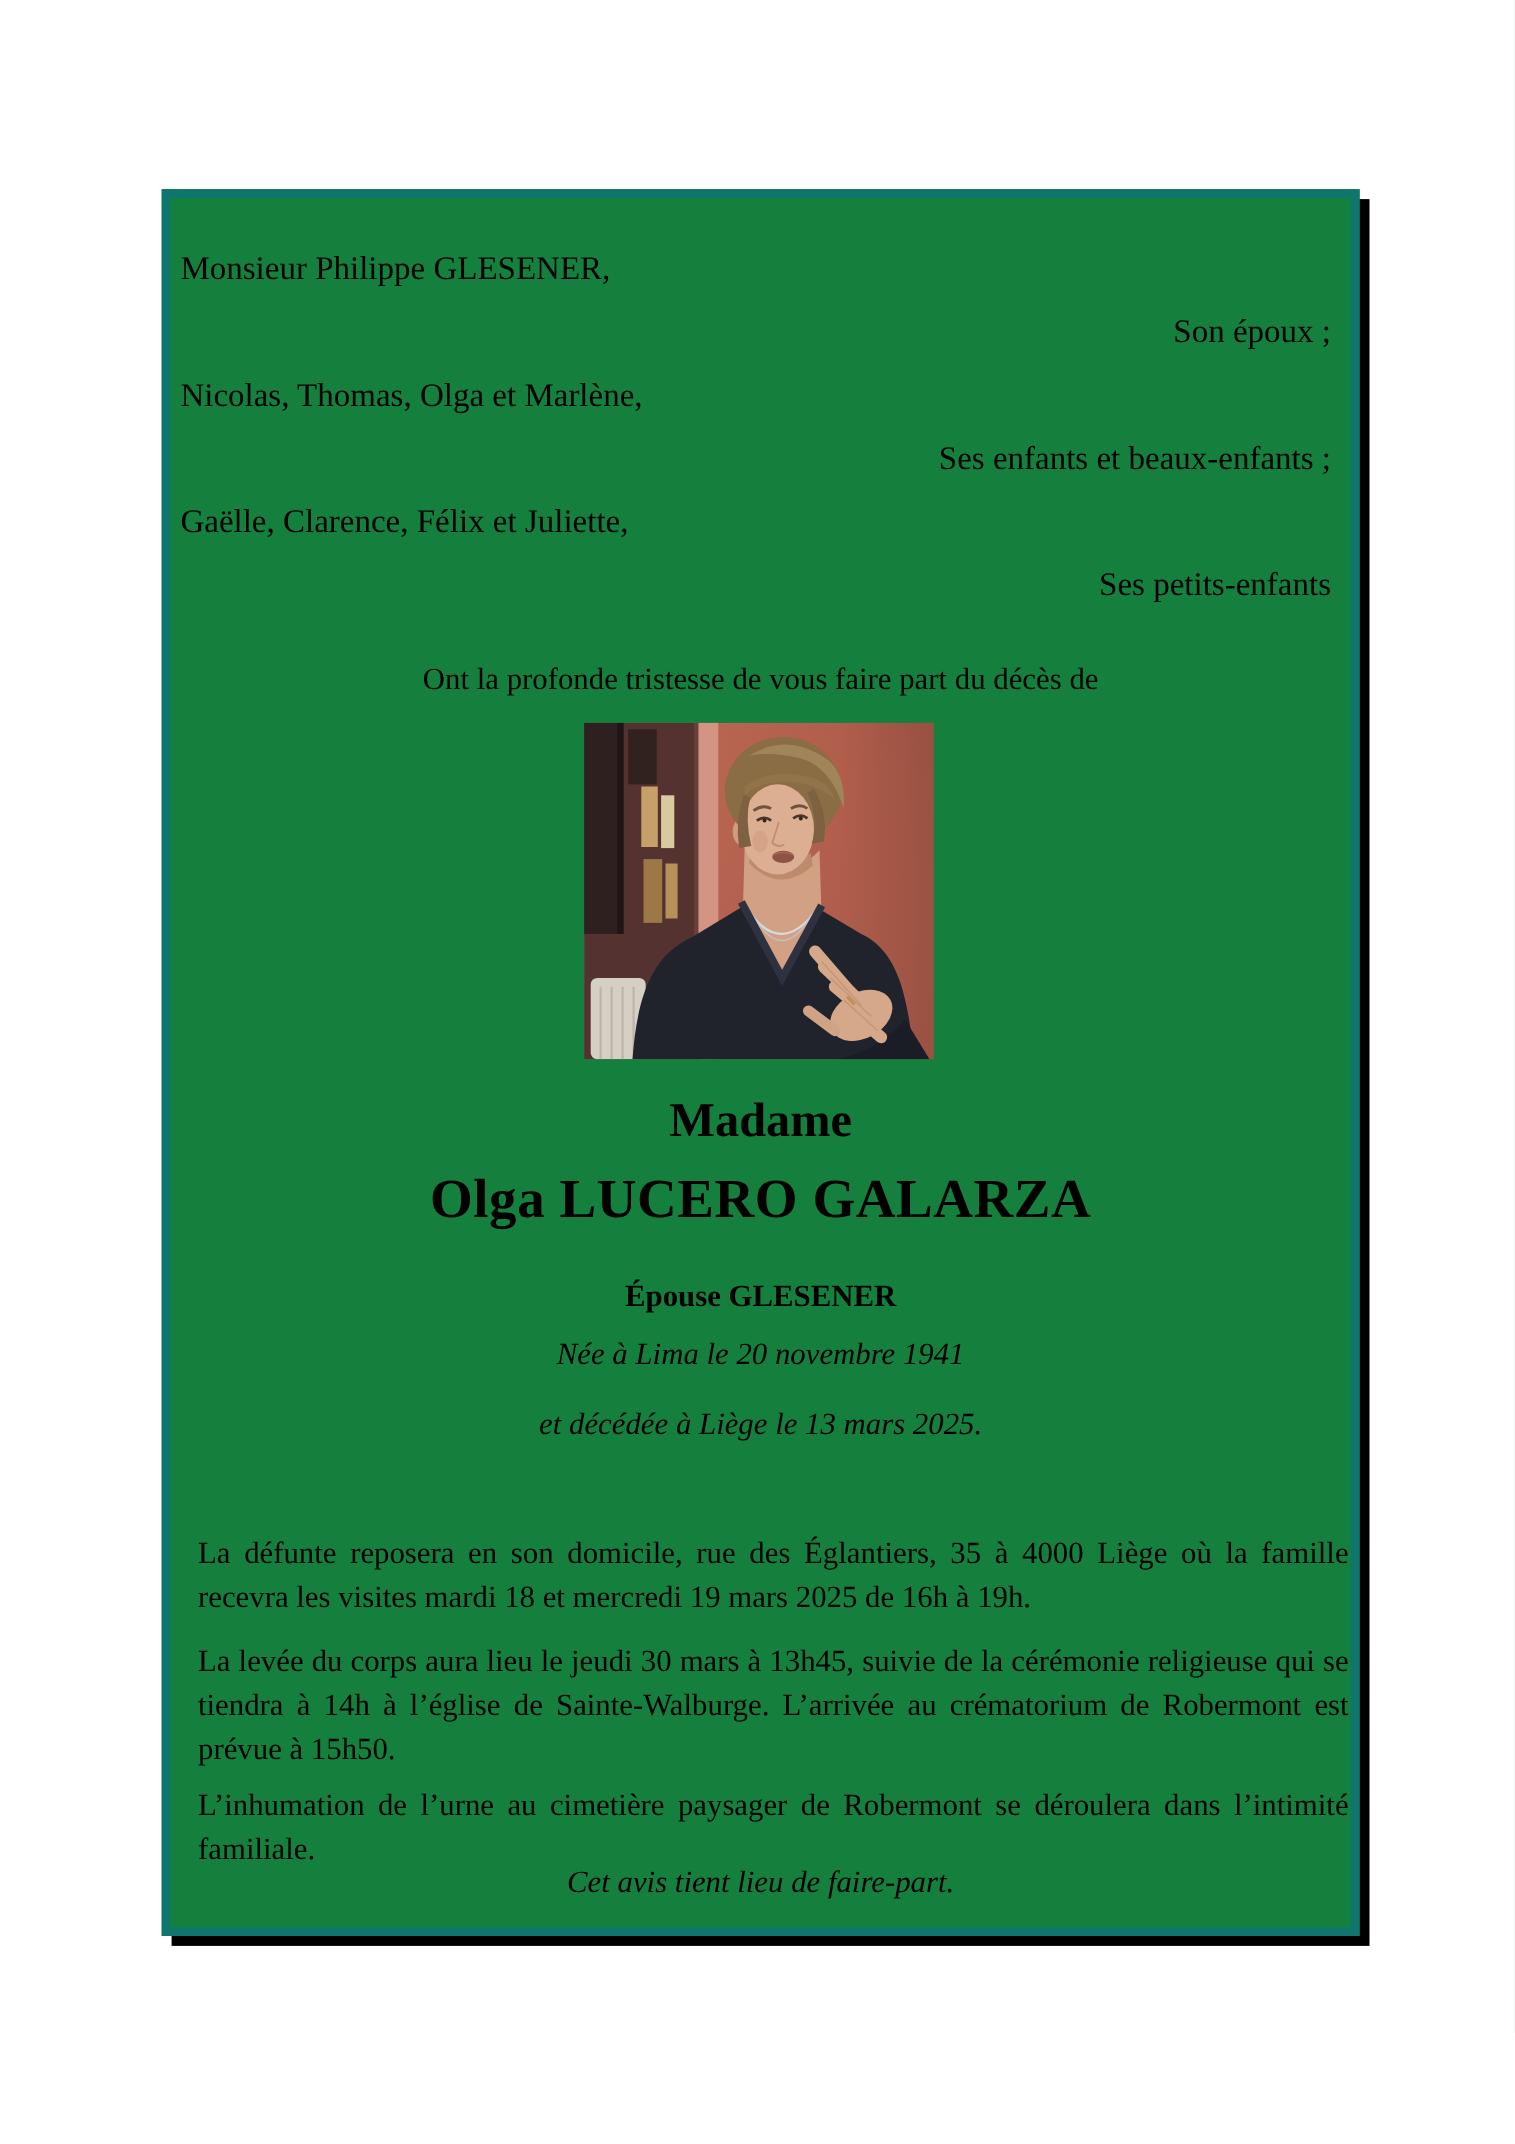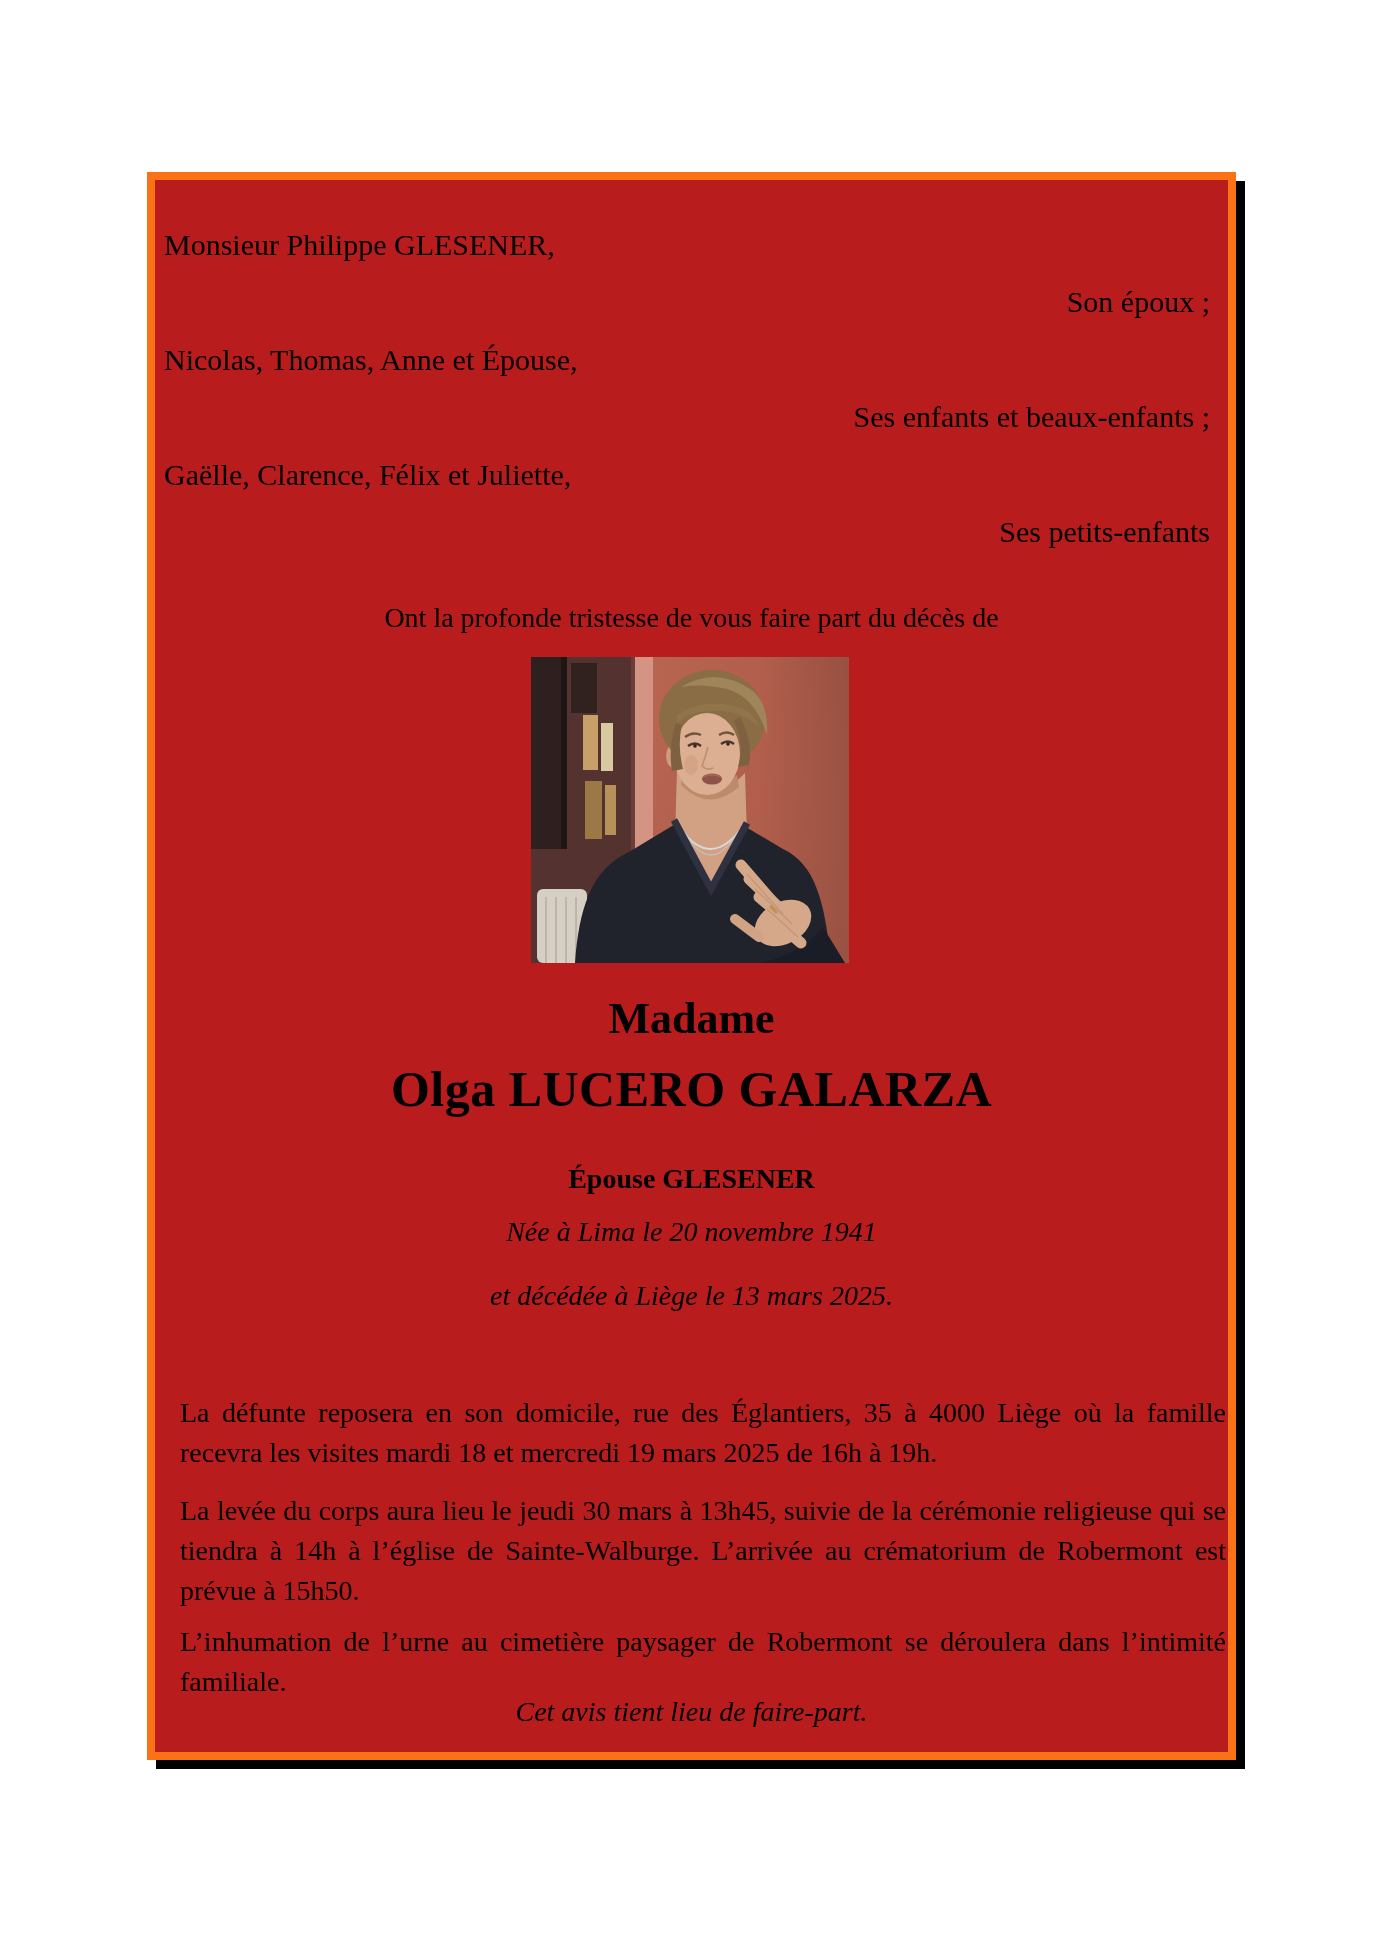--- a/index.html
+++ b/index.html
@@ -16,23 +16,23 @@
     height: 1949px;
     background: #ffffff;
     overflow: hidden;
   }
   .card {
     position: absolute;
     left: 147px;
     top: 172px;
     width: 1073px;
     height: 1572px;
-    border: 8px solid #f97316;
+    border: 8px solid #0f766e;
     box-shadow: 9px 9px 0 0 #000000;
-    background: #b91c1c;
+    background: #15803d;
   }
   .line {
     position: absolute;
     font-size: 30px;
     line-height: 38px;
     white-space: nowrap;
   }
   .left-line  { left: 9px; text-align: left; }
   .right-line { right: 18px; text-align: right; }
   .center-line {
@@ -65,21 +65,21 @@
   }
 </style>
 </head>
 <body>
 
 <div class="page">
   <div class="card">
 
     <div class="line left-line" style="top:46px">Monsieur Philippe GLESENER,</div>
     <div class="line right-line" style="top:103px">Son époux ;</div>
-    <div class="line left-line" style="top:161px">Nicolas, Thomas, Anne et Épouse,</div>
+    <div class="line left-line" style="top:161px">Nicolas, Thomas, Olga et Marlène,</div>
     <div class="line right-line" style="top:218px">Ses enfants et beaux-enfants ;</div>
     <div class="line left-line" style="top:276px">Gaëlle, Clarence, Félix et Juliette,</div>
     <div class="line right-line" style="top:333px">Ses petits-enfants</div>
 
     <div class="center-line intro" style="top:420px">Ont la profonde tristesse de vous faire part du décès de</div>
 
     <div class="photo-wrap" role="img" aria-label="Portrait de la défunte : dame âgée aux cheveux courts châtain clair, pull marine col V, main posée sur la poitrine, devant un mur terracotta et des cadres">
       <svg width="318" height="306" viewBox="0 0 318 306">
         <defs>
           <linearGradient id="wallGrad" x1="0" y1="0" x2="1" y2="0">

